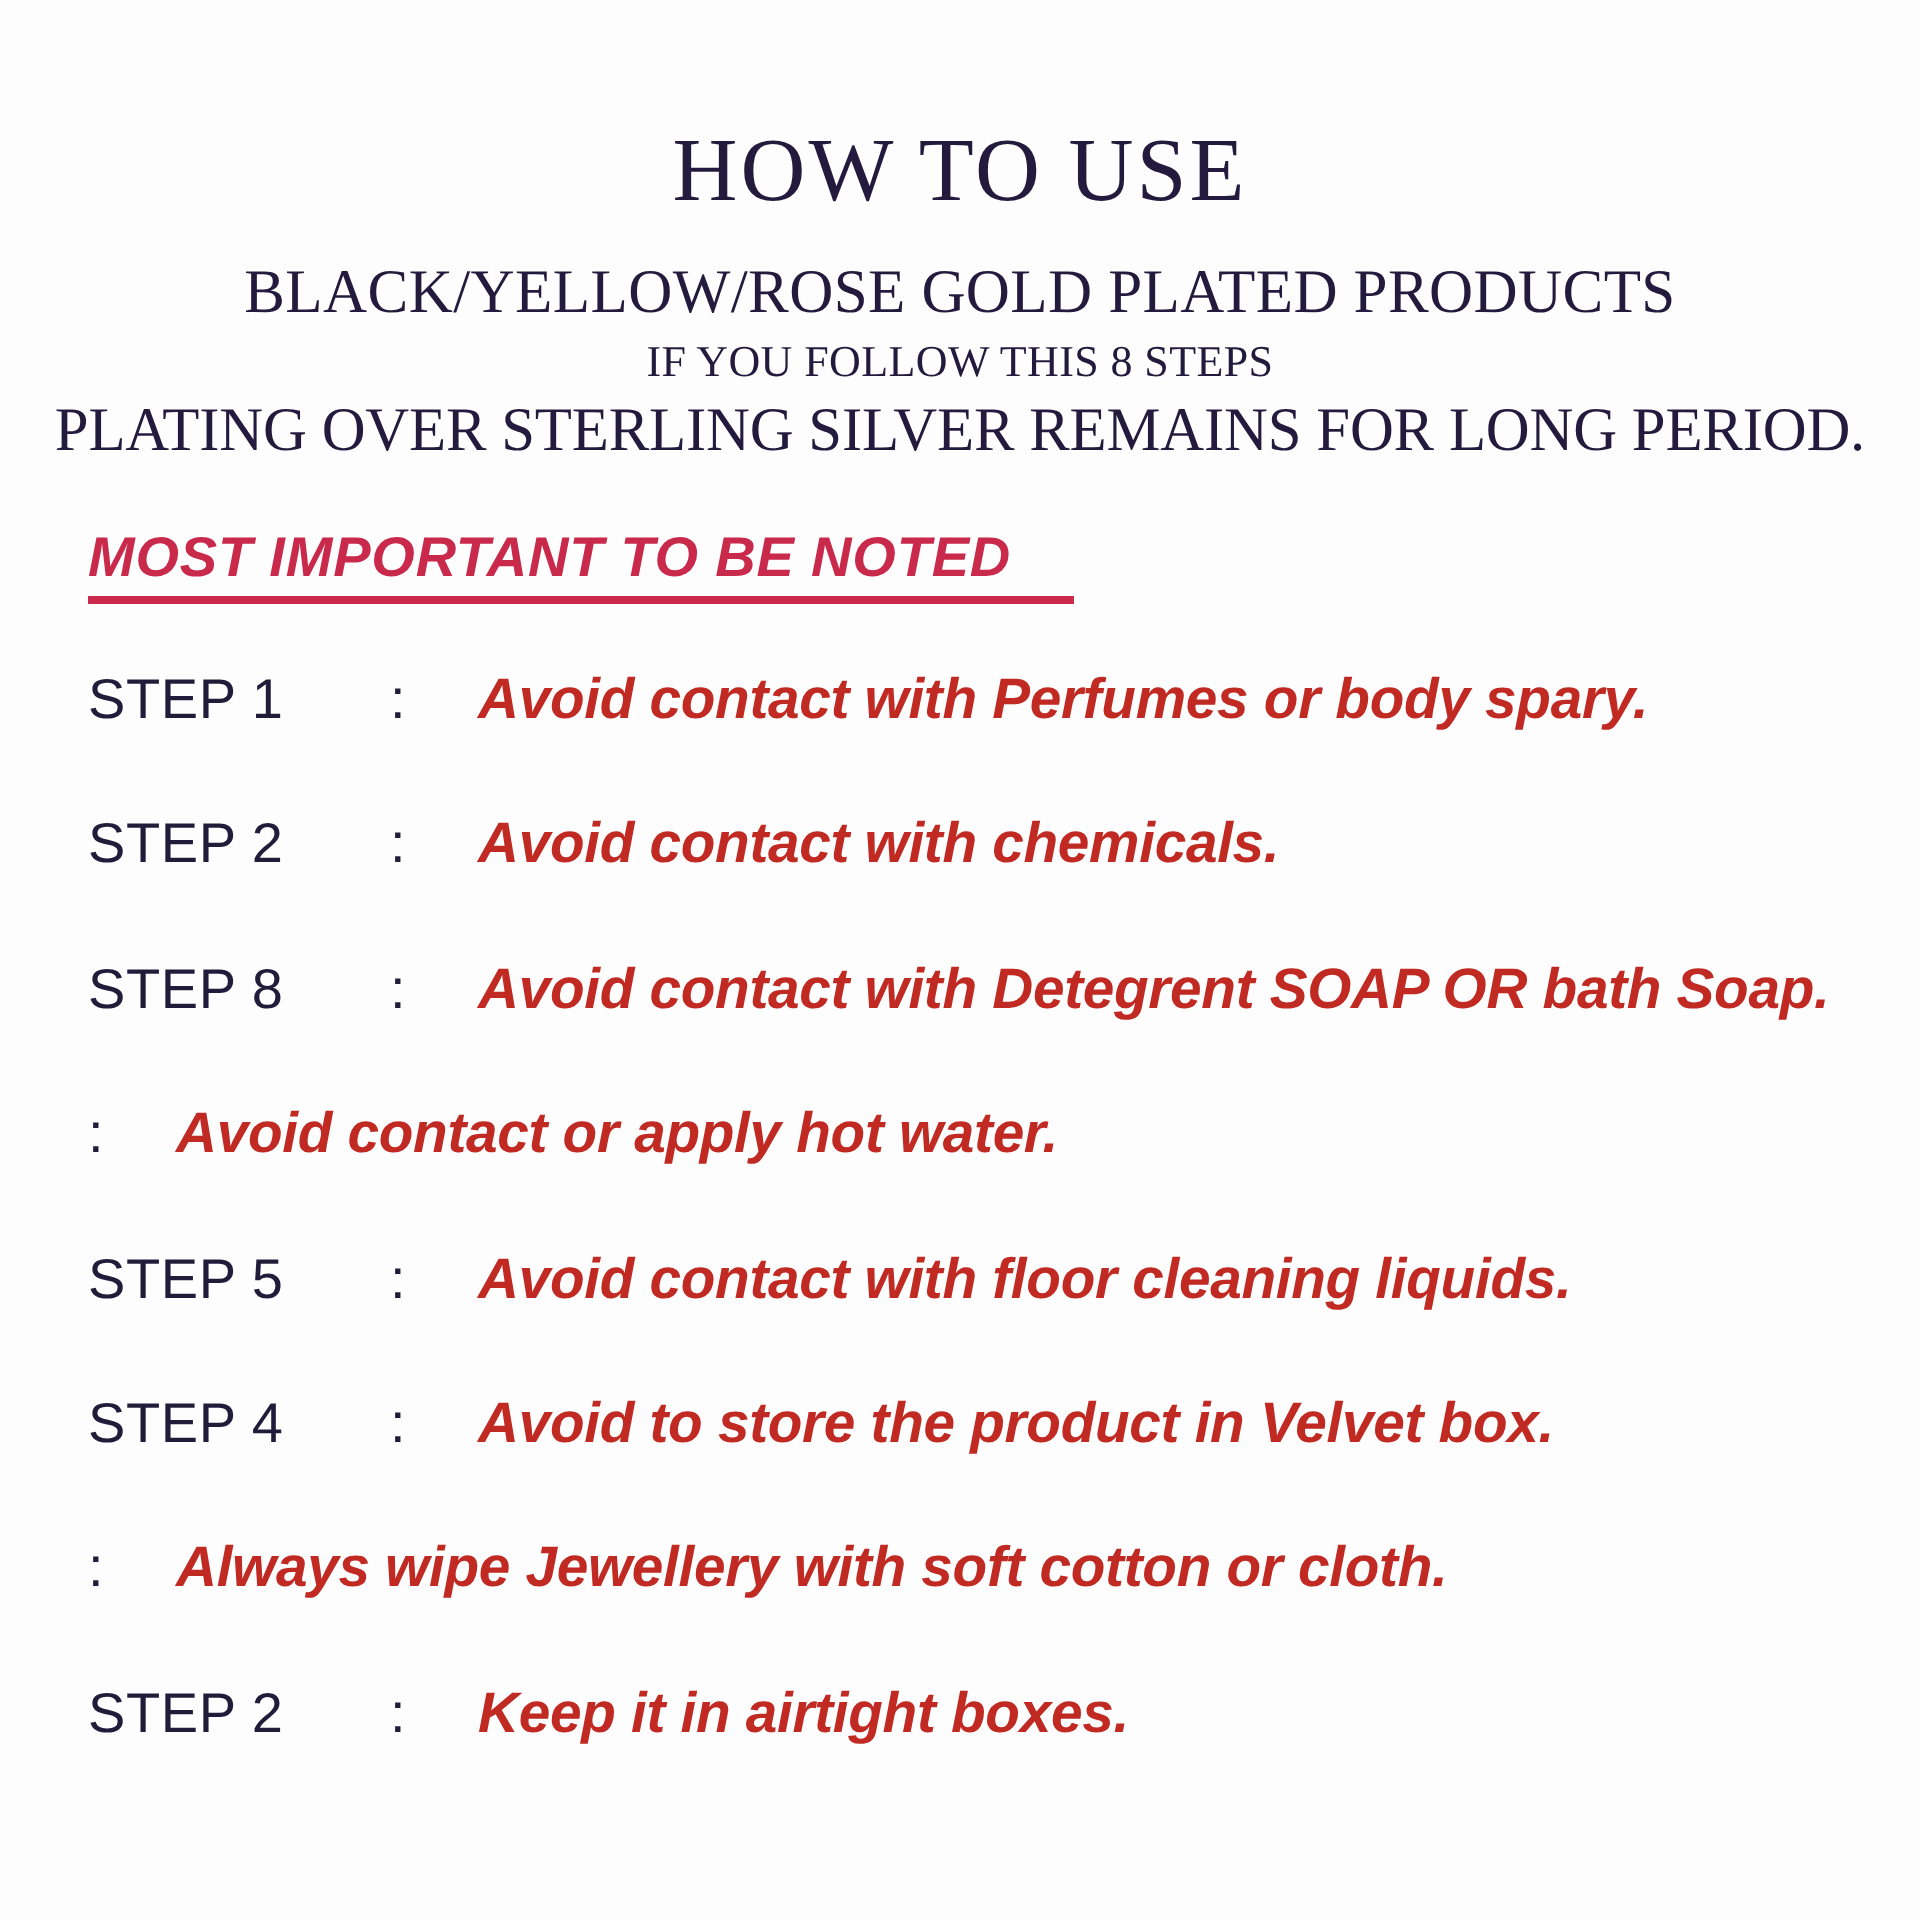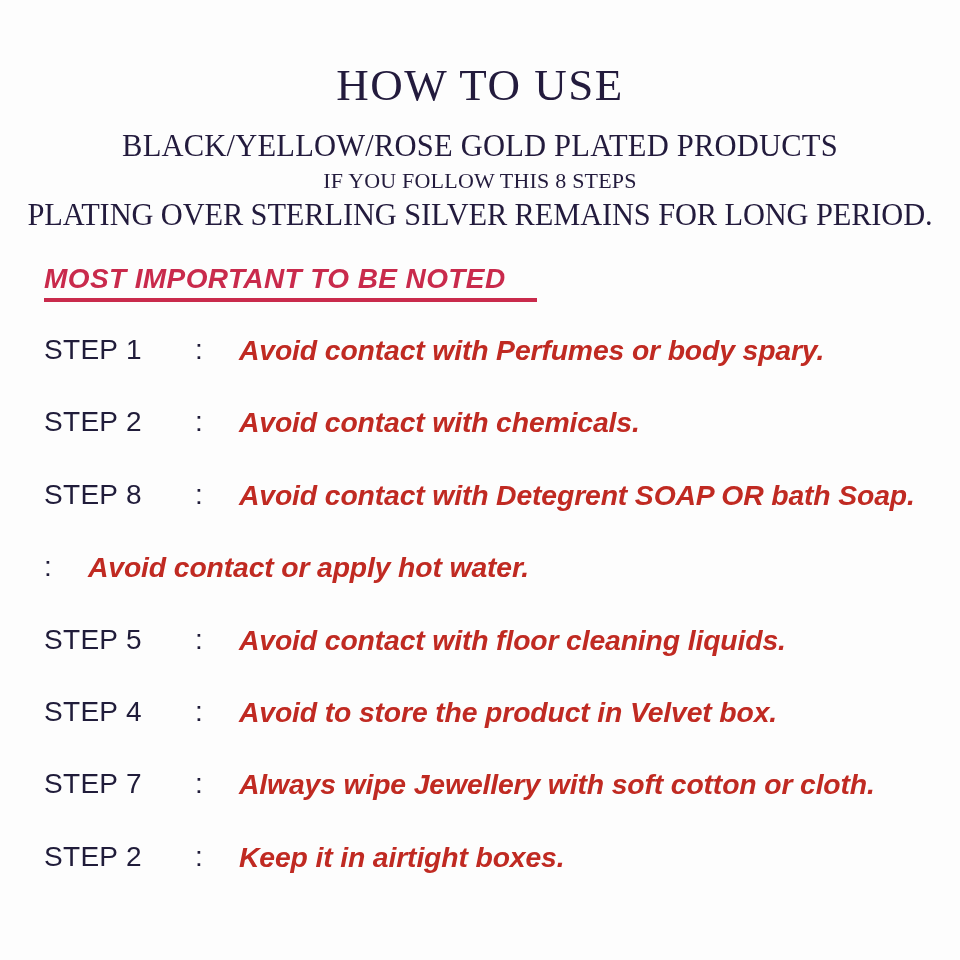--- a/index.html
+++ b/index.html
@@ -203,21 +203,20 @@
       <span class="step-text">Avoid contact with floor cleaning liquids.</span>
     </div>
 
     <div class="step-row">
       <span class="step-label">STEP 4</span>
       <span class="step-colon">:</span>
       <span class="step-text">Avoid to store the product in Velvet box.</span>
     </div>
 
     <div class="step-row">
-      <span class="step-label">STEP 7</span>
       <span class="step-colon">:</span>
       <span class="step-text">Always wipe Jewellery with soft cotton or cloth.</span>
     </div>
 
     <div class="step-row">
       <span class="step-label">STEP 2</span>
       <span class="step-colon">:</span>
       <span class="step-text">Keep it in airtight boxes.</span>
     </div>
 

